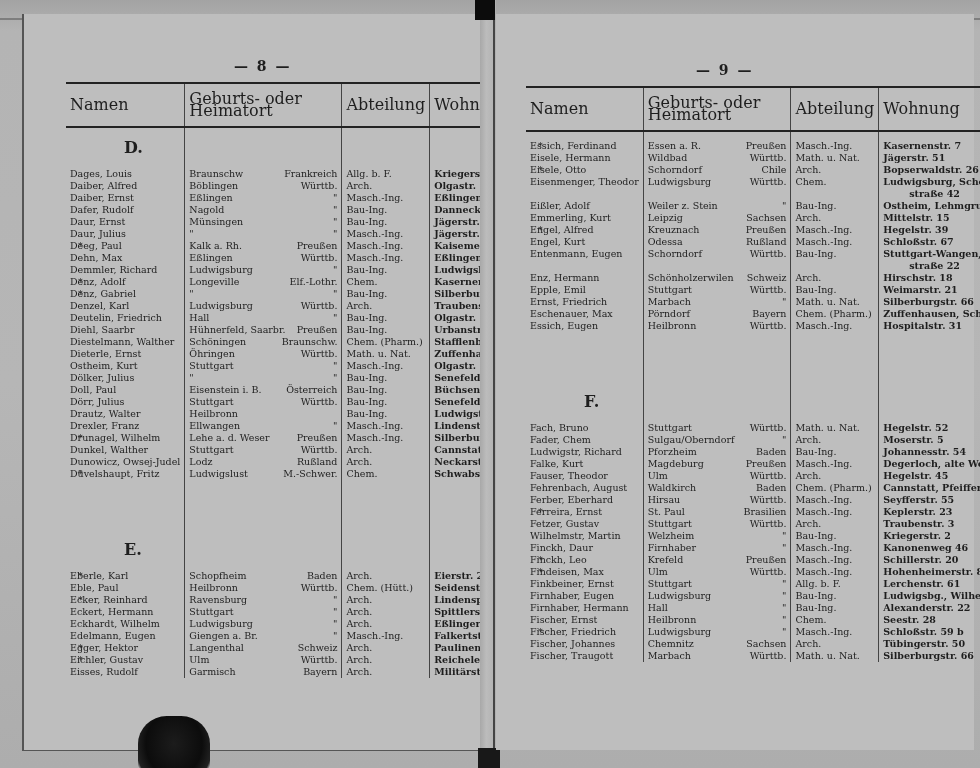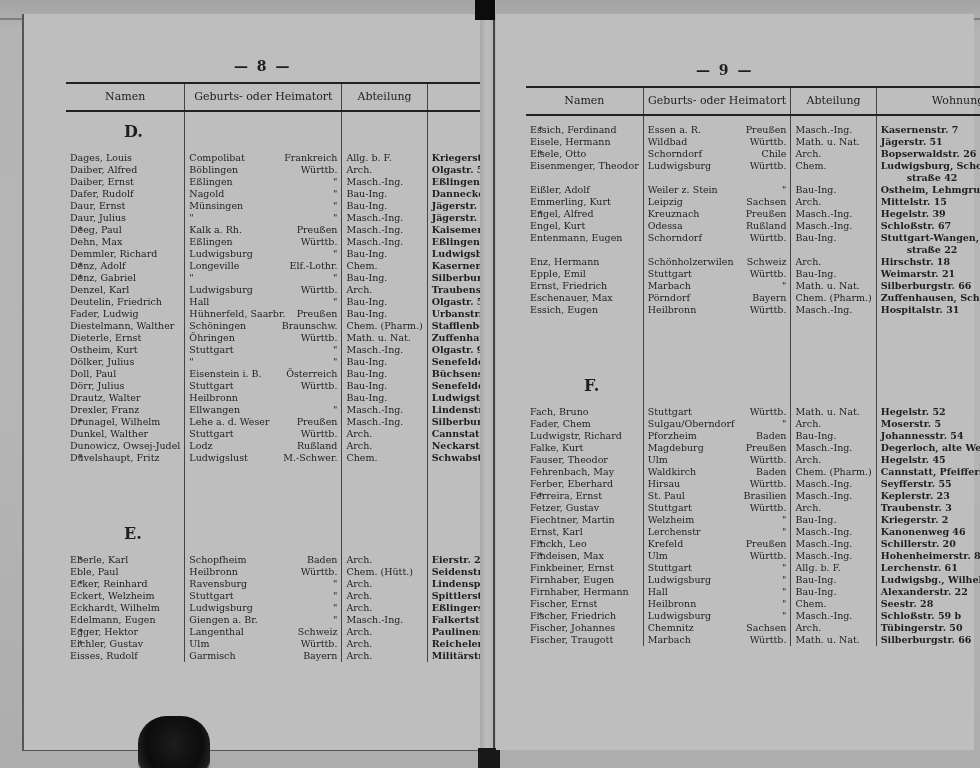--- a/index.html
+++ b/index.html
@@ -40,23 +40,23 @@
   .left .page-number { left: 210px; top: 44px; }
   .right .page-number { left: 200px; top: 48px; }
 
   table.register {
     position: absolute; border-collapse: collapse;
     font-size: 9.5px; line-height: 12px;
   }
   .left table.register { left: 42px; top: 68px; width: 404px; }
   .right table.register { left: 30px; top: 72px; width: 424px; }
   table.register thead th {
-    font-weight: normal; font-size: 11px; height: 26px;
+    font-weight: normal; font-size: 16px; height: 26px;
     border-top: 2px solid #222; border-bottom: 2px solid #222;
-    padding: 0 4px; text-align: center;
+    padding: 8px 4px; text-align: left;
   }
   table.register th + th, table.register td.col-origin, table.register td.col-dept, table.register td.col-addr {
     border-left: 1px solid #444;
   }
   table.register td { padding: 0 4px; white-space: nowrap; vertical-align: top; height: 12px; }
   td.col-name { padding-left: 18px; position: relative; }
   td.col-name .mark { position: absolute; left: 12px; top: 0; }
   td.col-origin { width: 118px; }
   .origin-wrap { display: flex; justify-content: space-between; }
   .origin-region { text-align: right; min-width: 52px; }
@@ -90,21 +90,21 @@
         <tr class="section-letter">
           <td class="col-name">D.</td>
           <td class="col-origin"></td>
           <td class="col-dept"></td>
           <td class="col-addr"></td>
         </tr>
         <tr>
           <td class="col-name"><span class="mark"></span><span>Dages, Louis</span></td>
           <td class="col-origin">
             <div class="origin-wrap">
-              <span>Compolibat</span>
+              <span>Braunschw</span>
               <span class="origin-region">Frankreich</span>
             </div>
           </td>
           <td class="col-dept">Allg. b. F.</td>
           <td class="col-addr">Kriegerstr. 3</td>
         </tr>
         <tr>
           <td class="col-name"><span class="mark"></span><span>Daiber, Alfred</span></td>
           <td class="col-origin">
             <div class="origin-wrap">
@@ -230,21 +230,21 @@
           <td class="col-origin">
             <div class="origin-wrap">
               <span>Hall</span>
               <span class="origin-region">"</span>
             </div>
           </td>
           <td class="col-dept">Bau-Ing.</td>
           <td class="col-addr">Olgastr. 56</td>
         </tr>
         <tr>
-          <td class="col-name"><span class="mark"></span><span>Fader, Ludwig</span></td>
+          <td class="col-name"><span class="mark"></span><span>Diehl, Saarbr</span></td>
           <td class="col-origin">
             <div class="origin-wrap">
               <span>Hühnerfeld, Saarbr.</span>
               <span class="origin-region">Preußen</span>
             </div>
           </td>
           <td class="col-dept">Bau-Ing.</td>
           <td class="col-addr">Urbanstr. 84</td>
         </tr>
         <tr>
@@ -418,21 +418,21 @@
           <td class="col-origin">
             <div class="origin-wrap">
               <span>Ravensburg</span>
               <span class="origin-region">"</span>
             </div>
           </td>
           <td class="col-dept">Arch.</td>
           <td class="col-addr">Lindenspürstr. 15</td>
         </tr>
         <tr>
-          <td class="col-name"><span class="mark"></span><span>Eckert, Welzheim</span></td>
+          <td class="col-name"><span class="mark"></span><span>Eckert, Hermann</span></td>
           <td class="col-origin">
             <div class="origin-wrap">
               <span>Stuttgart</span>
               <span class="origin-region">"</span>
             </div>
           </td>
           <td class="col-dept">Arch.</td>
           <td class="col-addr">Spittlerstr. 2</td>
         </tr>
         <tr>
@@ -744,21 +744,21 @@
           <td class="col-origin">
             <div class="origin-wrap">
               <span>Ulm</span>
               <span class="origin-region">Württb.</span>
             </div>
           </td>
           <td class="col-dept">Arch.</td>
           <td class="col-addr">Hegelstr. 45</td>
         </tr>
         <tr>
-          <td class="col-name"><span class="mark"></span><span>Fehrenbach, May</span></td>
+          <td class="col-name"><span class="mark"></span><span>Fehrenbach, August</span></td>
           <td class="col-origin">
             <div class="origin-wrap">
               <span>Waldkirch</span>
               <span class="origin-region">Baden</span>
             </div>
           </td>
           <td class="col-dept">Chem. (Pharm.)</td>
           <td class="col-addr">Cannstatt, Pfeifferstr. 8</td>
         </tr>
         <tr>
@@ -788,35 +788,35 @@
           <td class="col-origin">
             <div class="origin-wrap">
               <span>Stuttgart</span>
               <span class="origin-region">Württb.</span>
             </div>
           </td>
           <td class="col-dept">Arch.</td>
           <td class="col-addr">Traubenstr. 3</td>
         </tr>
         <tr>
-          <td class="col-name"><span class="mark"></span><span>Fiechtner, Martin</span></td>
+          <td class="col-name"><span class="mark"></span><span>Wilhelmstr, Martin</span></td>
           <td class="col-origin">
             <div class="origin-wrap">
               <span>Welzheim</span>
               <span class="origin-region">"</span>
             </div>
           </td>
           <td class="col-dept">Bau-Ing.</td>
           <td class="col-addr">Kriegerstr. 2</td>
         </tr>
         <tr>
-          <td class="col-name"><span class="mark"></span><span>Ernst, Karl</span></td>
-          <td class="col-origin">
-            <div class="origin-wrap">
-              <span>Lerchenstr</span>
+          <td class="col-name"><span class="mark"></span><span>Finckh, Daur</span></td>
+          <td class="col-origin">
+            <div class="origin-wrap">
+              <span>Firnhaber</span>
               <span class="origin-region">"</span>
             </div>
           </td>
           <td class="col-dept">Masch.-Ing.</td>
           <td class="col-addr">Kanonenweg 46</td>
         </tr>
         <tr>
           <td class="col-name"><span class="mark">*</span><span>Finckh, Leo</span></td>
           <td class="col-origin">
             <div class="origin-wrap">

